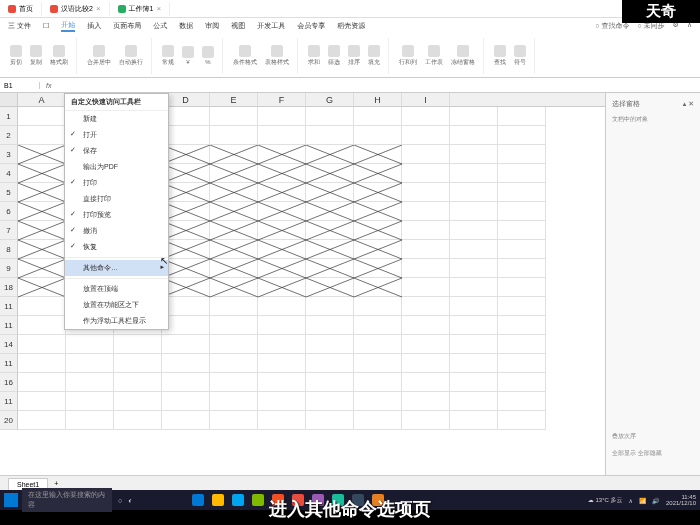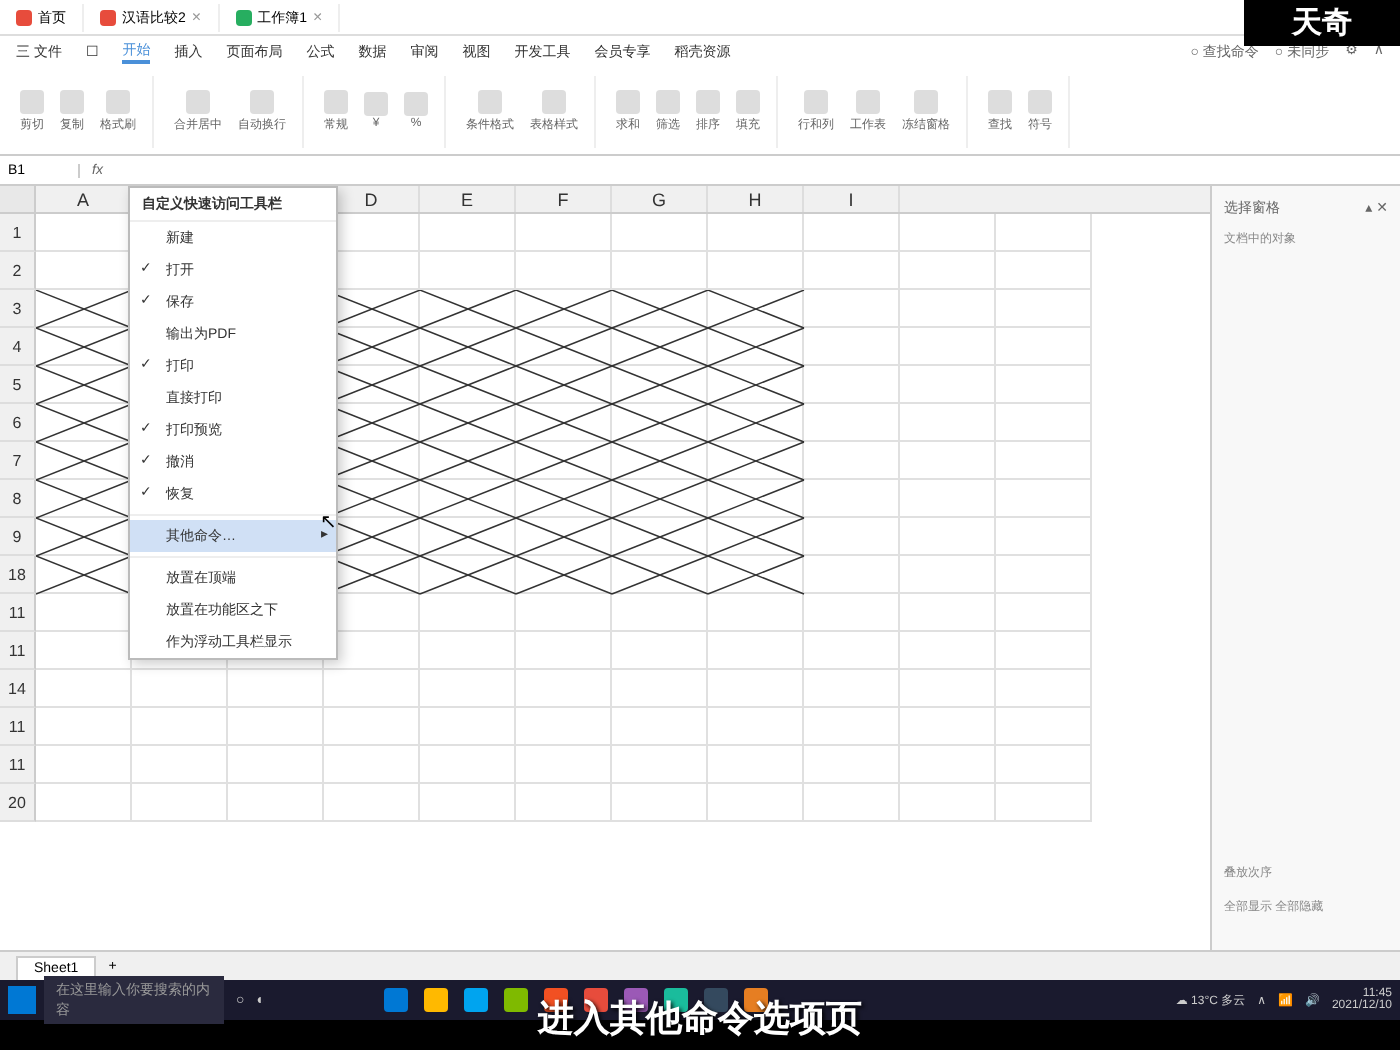--- a/index.html
+++ b/index.html
@@ -402,20 +402,34 @@
             <div class="cell"></div>
             <div class="cell"></div>
             <div class="cell"></div>
             <div class="cell"></div>
             <div class="cell"></div>
             <div class="cell"></div>
             <div class="cell"></div>
           </div>
           <div class="row">
             <div class="row-h">11</div>
+            <div class="cell"></div>
+            <div class="cell"></div>
+            <div class="cell"></div>
+            <div class="cell"></div>
+            <div class="cell"></div>
+            <div class="cell"></div>
+            <div class="cell"></div>
+            <div class="cell"></div>
+            <div class="cell"></div>
+            <div class="cell"></div>
+            <div class="cell"></div>
+          </div>
+          <div class="row">
+            <div class="row-h">16</div>
             <div class="cell"></div>
             <div class="cell"></div>
             <div class="cell"></div>
             <div class="cell"></div>
             <div class="cell"></div>
             <div class="cell"></div>
             <div class="cell"></div>
             <div class="cell"></div>
             <div class="cell"></div>
             <div class="cell"></div>

